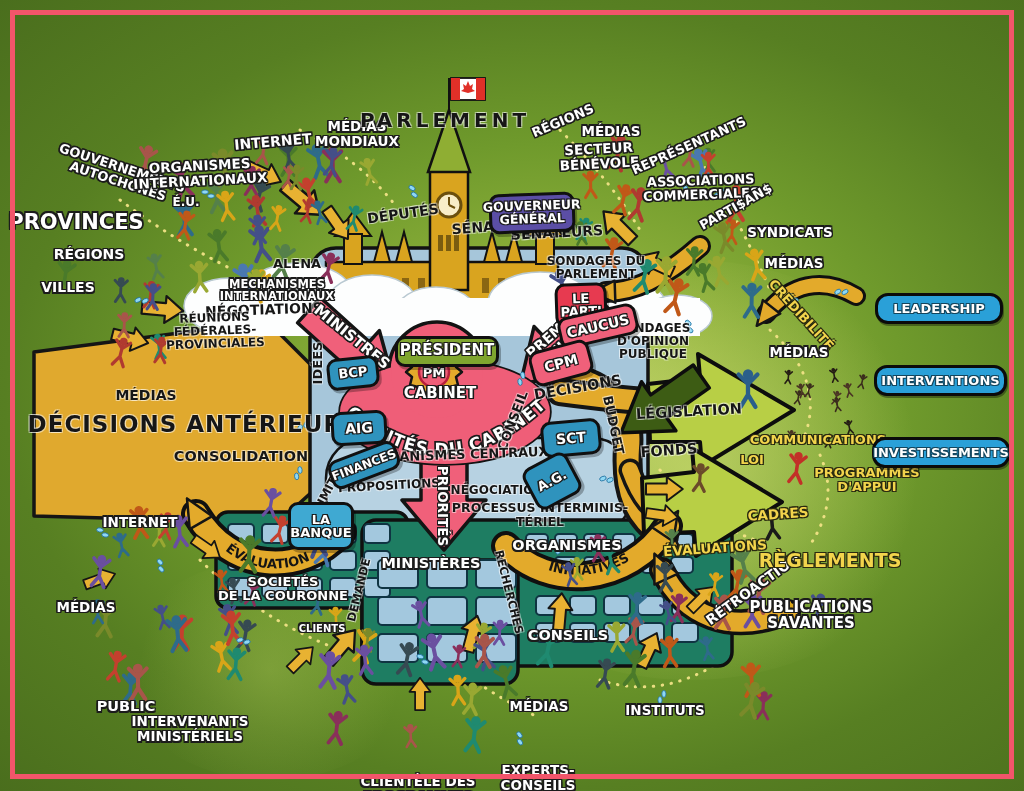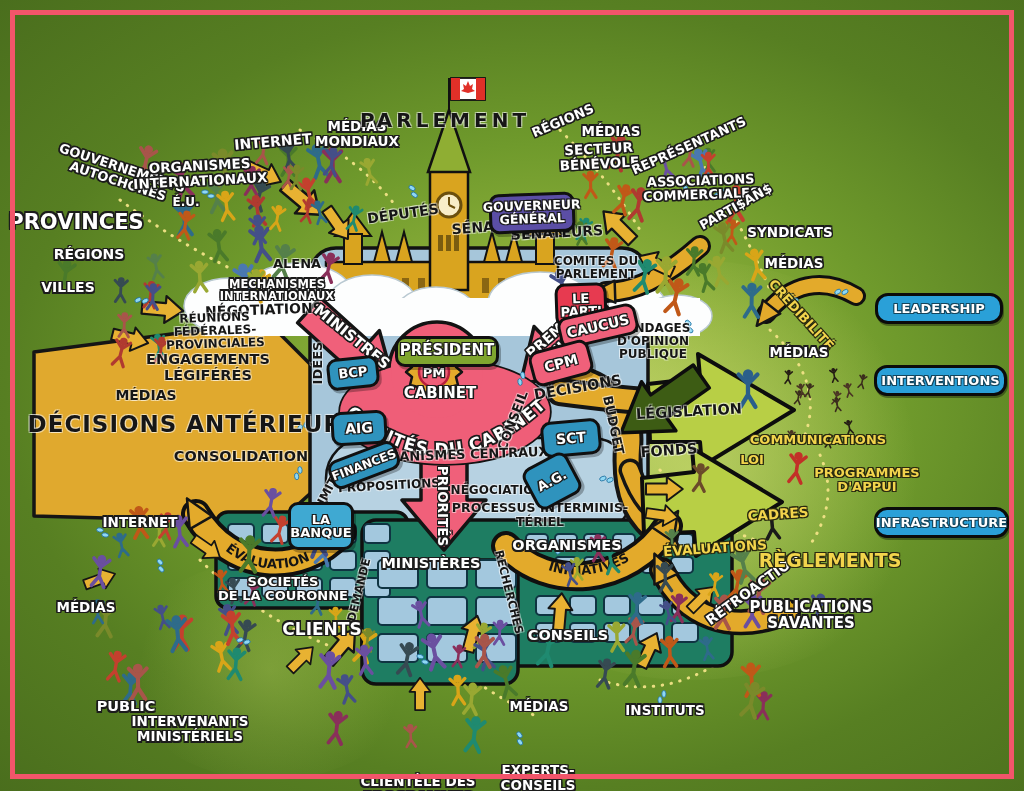--- a/index.html
+++ b/index.html
@@ -536,31 +536,29 @@
       <div class="lb w" style="left: 701px; top: 188px; font-size: 13px; transform: translate(-50%, -50%) rotate(-2deg);">ASSOCIATIONS
 COMMERCIALES</div>
       <div class="lb w" style="left: 736px; top: 207px; font-size: 13px; transform: translate(-50%, -50%) rotate(-29deg);">PARTI$AN$</div>
       <div class="lb w" style="left: 790px; top: 232px; font-size: 13.5px; transform: translate(-50%, -50%) rotate(0deg);">SYNDICATS</div>
       <div class="lb w" style="left: 794px; top: 263px; font-size: 13.5px; transform: translate(-50%, -50%) rotate(0deg);">MÉDIAS</div>
       <div class="lb y" style="left: 801px; top: 315px; font-size: 13px; transform: translate(-50%, -50%) rotate(48deg);">CRÉDIBILITÉ</div>
       <div class="lb w" style="left: 799px; top: 352px; font-size: 13.5px; transform: translate(-50%, -50%) rotate(0deg);">MÉDIAS</div>
       <div class="lb d" style="left: 403px; top: 214px; font-size: 14px; transform: translate(-50%, -50%) rotate(-8deg);">DÉPUTÉS</div>
       <div class="lb d" style="left: 477px; top: 228px; font-size: 14px; transform: translate(-50%, -50%) rotate(-4deg);">SÉNAT</div>
       <div class="lb d" style="left: 557px; top: 233px; font-size: 14px; transform: translate(-50%, -50%) rotate(-3deg);">SÉNATEURS</div>
-      <div class="lb d" style="left: 596px; top: 268px; font-size: 12px; transform: translate(-50%, -50%) rotate(0deg);">COMITES DU
+      <div class="lb d" style="left: 596px; top: 268px; font-size: 12px; transform: translate(-50%, -50%) rotate(0deg);">SONDAGES DU
 PARLEMENT</div>
       <div class="lb d" style="left: 297px; top: 264px; font-size: 13px; transform: translate(-50%, -50%) rotate(0deg);">ALENA</div>
       <div class="lb w" style="left: 277px; top: 290px; font-size: 11.5px; transform: translate(-50%, -50%) rotate(0deg);">MECHANISMES
 INTERNATIONAUX</div>
       <div class="lb d" style="left: 264px; top: 310px; font-size: 14px; transform: translate(-50%, -50%) rotate(-2deg);">NÉGOTIATIONS</div>
       <div class="lb d" style="left: 215px; top: 331px; font-size: 12px; transform: translate(-50%, -50%) rotate(-2deg);">RÉUNIONS
 FÉDÉRALES-
 PROVINCIALES</div>
-      <div class="lb d" style="left: 208px; top: 368px; font-size: 14.5px; transform: translate(-50%, -50%) rotate(0deg);">ENGAGEMENTS
-LÉGIFÉRÉS</div>
       <div class="lb d" style="left: 146px; top: 396px; font-size: 14px; transform: translate(-50%, -50%) rotate(0deg);">MÉDIAS</div>
       <div class="lb d" style="left: 202px; top: 424px; font-size: 23px; letter-spacing: 1px; transform: translate(-50%, -50%) rotate(0deg);">DÉCISIONS ANTÉRIEURES</div>
       <div class="lb d" style="left: 241px; top: 457px; font-size: 14.5px; transform: translate(-50%, -50%) rotate(0deg);">CONSOLIDATION</div>
       <div class="lb d" style="left: 318px; top: 363px; font-size: 13px; transform: translate(-50%, -50%) rotate(-90deg);">IDÉES</div>
       <div class="lb d" style="left: 330px; top: 487px; font-size: 12px; transform: translate(-50%, -50%) rotate(-62deg);">LIMITES</div>
       <div class="lb w" style="left: 352px; top: 337px; font-size: 15px; transform: translate(-50%, -50%) rotate(39deg);">MINISTRES</div>
       <div class="lb w" style="left: 560px; top: 338px; font-size: 14px; transform: translate(-50%, -50%) rotate(-41deg);">PREMIER
 MINISTRE</div>
       <div class="lb w" style="left: 440px; top: 393px; font-size: 15px; transform: translate(-50%, -50%) rotate(0deg);">CABINET</div>
       <div class="lb d" style="left: 513px; top: 421px; font-size: 13px; transform: translate(-50%, -50%) rotate(-69deg);">CONSEIL</div>
@@ -571,21 +569,21 @@
       <div class="lb d" style="left: 497px; top: 490px; font-size: 12px; transform: translate(-50%, -50%) rotate(0deg);">NÉGOCIATION</div>
       <div class="lb d" style="left: 540px; top: 514px; font-size: 12.5px; transform: translate(-50%, -50%) rotate(0deg);">PROCESSUS INTERMINIS-
 TÉRIEL</div>
       <div class="lb w" style="left: 443px; top: 506px; font-size: 13.5px; transform: translate(-50%, -50%) rotate(90deg);">PRIORITÉS</div>
       <div class="lb w" style="left: 431px; top: 564px; font-size: 14.5px; transform: translate(-50%, -50%) rotate(0deg);">MINISTÈRES</div>
       <div class="lb w" style="left: 567px; top: 546px; font-size: 14.5px; transform: translate(-50%, -50%) rotate(0deg);">ORGANISMES</div>
       <div class="lb d" style="left: 509px; top: 592px; font-size: 11.5px; transform: translate(-50%, -50%) rotate(76deg);">RECHERCHES</div>
       <div class="lb d" style="left: 359px; top: 590px; font-size: 11.5px; transform: translate(-50%, -50%) rotate(-76deg);">DEMANDE</div>
       <div class="lb w" style="left: 283px; top: 589px; font-size: 13px; transform: translate(-50%, -50%) rotate(0deg);">SOCIETÉS
 DE LA COURONNE</div>
-      <div class="lb w" style="left: 322px; top: 629px; font-size: 17px; transform: translate(-50%, -50%) rotate(0deg);">CLIENTS</div>
+      <div class="lb w" style="left: 322px; top: 629px; font-size: 10px; transform: translate(-50%, -50%) rotate(0deg);">CLIENTS</div>
       <div class="lb w" style="left: 140px; top: 522px; font-size: 13.5px; transform: translate(-50%, -50%) rotate(0deg);">INTERNET</div>
       <div class="lb w" style="left: 86px; top: 607px; font-size: 13.5px; transform: translate(-50%, -50%) rotate(0deg);">MÉDIAS</div>
       <div class="lb w" style="left: 126px; top: 707px; font-size: 14.5px; transform: translate(-50%, -50%) rotate(0deg);">PUBLIC</div>
       <div class="lb w" style="left: 190px; top: 729px; font-size: 13.5px; transform: translate(-50%, -50%) rotate(0deg);">INTERVENANTS
 MINISTÉRIELS</div>
       <div class="lb w" style="left: 418px; top: 789px; font-size: 13.5px; transform: translate(-50%, -50%) rotate(0deg);">CLIENTÈLE DES
 PROGRAMMES</div>
       <div class="lb w" style="left: 539px; top: 706px; font-size: 13.5px; transform: translate(-50%, -50%) rotate(0deg);">MÉDIAS</div>
       <div class="lb w" style="left: 538px; top: 746px; font-size: 13.5px; transform: translate(-50%, -50%) rotate(0deg); margin-top: 32px;">EXPERTS-
 CONSEILS</div>
@@ -619,16 +617,16 @@
       <div class="bx" style="left: 527px; top: 458px; width: 44px; height: 40px; font-size: 13px; background: rgb(47, 147, 189); transform: rotate(-28deg);">A.G.</div>
       <div class="bx" style="left: 288px; top: 502px; width: 60px; height: 42px; font-size: 13px; background: rgb(63, 169, 210); transform: rotate(0deg);">LA
 BANQUE</div>
       <div class="bx" style="left: 489px; top: 193px; width: 80px; height: 34px; font-size: 12.5px; background: rgb(91, 78, 165); transform: rotate(-2deg);">GOUVERNEUR
 GÉNÉRAL</div>
       <div class="bx" style="left: 395px; top: 335.5px; width: 98px; height: 25px; font-size: 15px; background: rgb(127, 165, 47); transform: rotate(0deg);">PRÉSIDENT</div>
     </div>
 
   <div class="pill pill2">INTERVENTIONS</div>
   <div class="pill pill1">LEADERSHIP</div>
-  <div class="pill pill4">INFRASTRUCTURE</div>
+  <div class="pill pill3">INVESTISSEMENTS</div>
 
   <div class="frame"></div>
 </div>
 
 </body></html>

